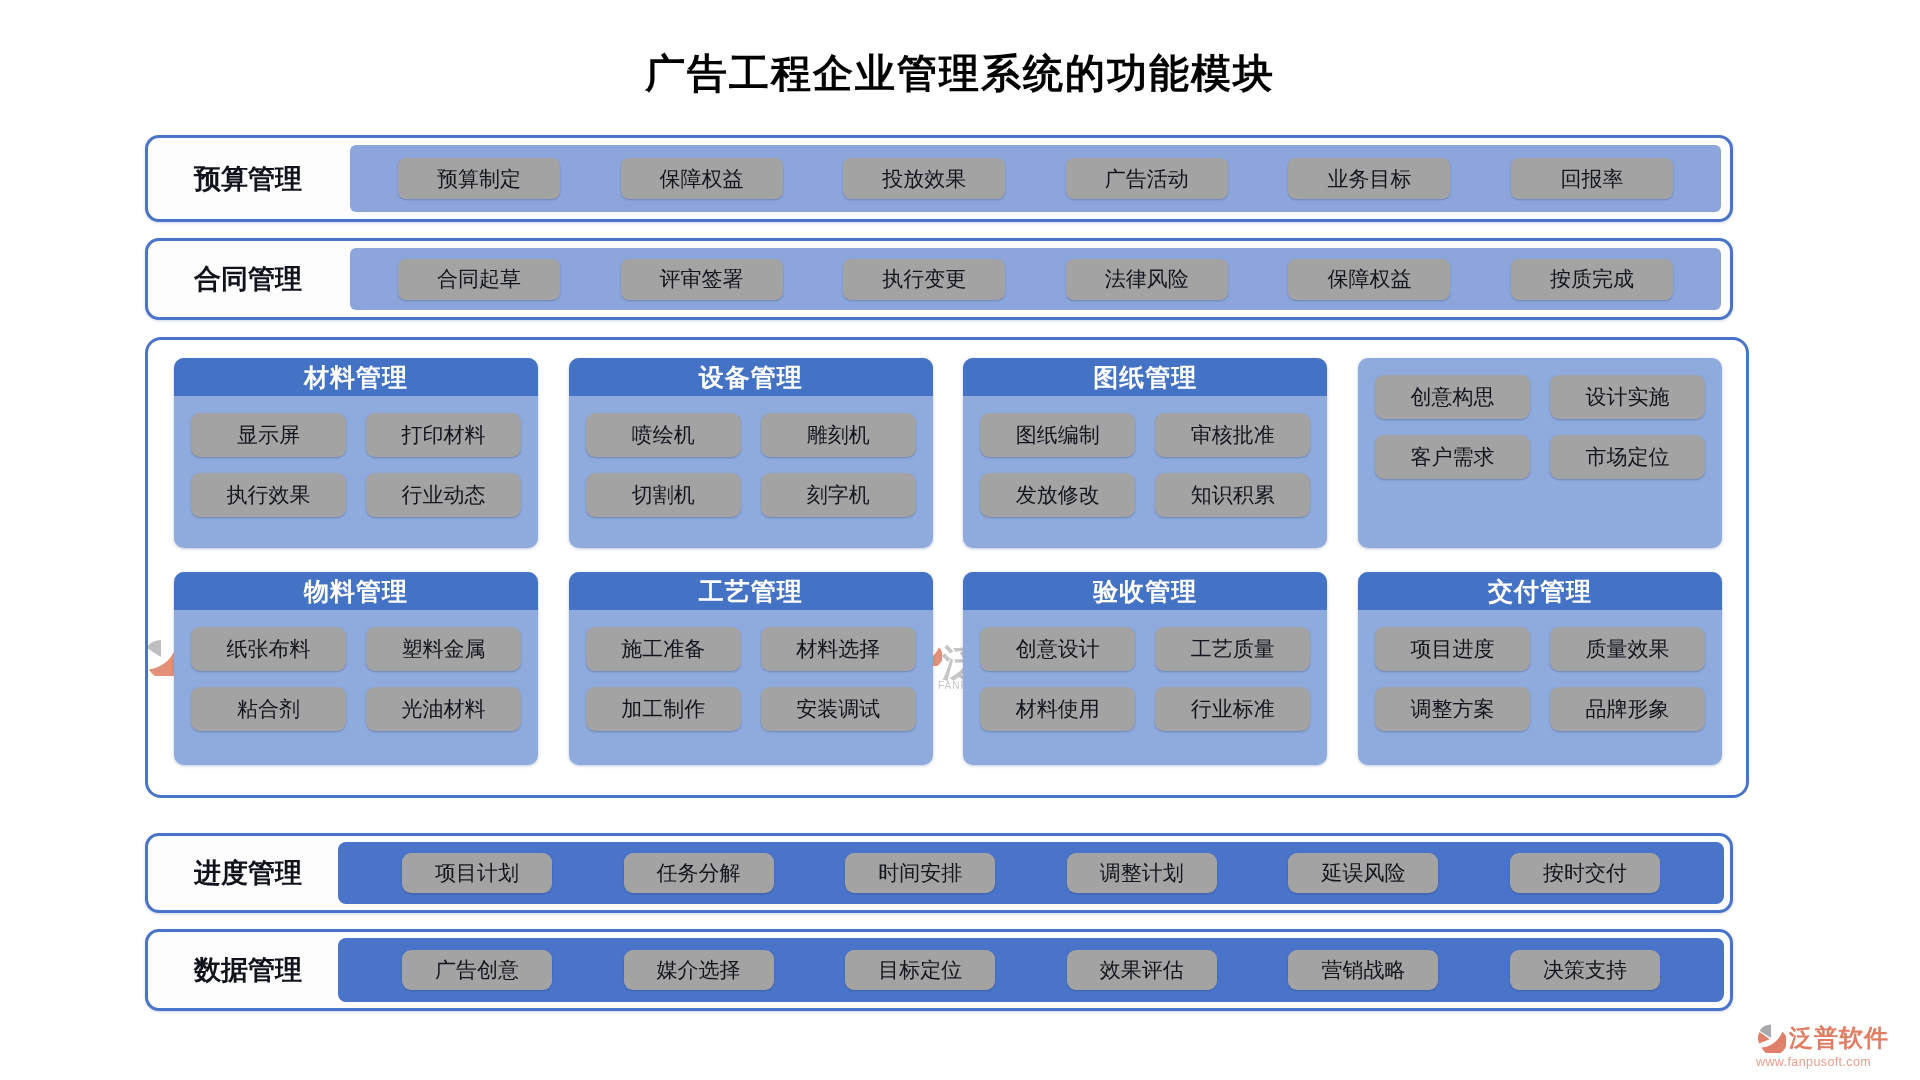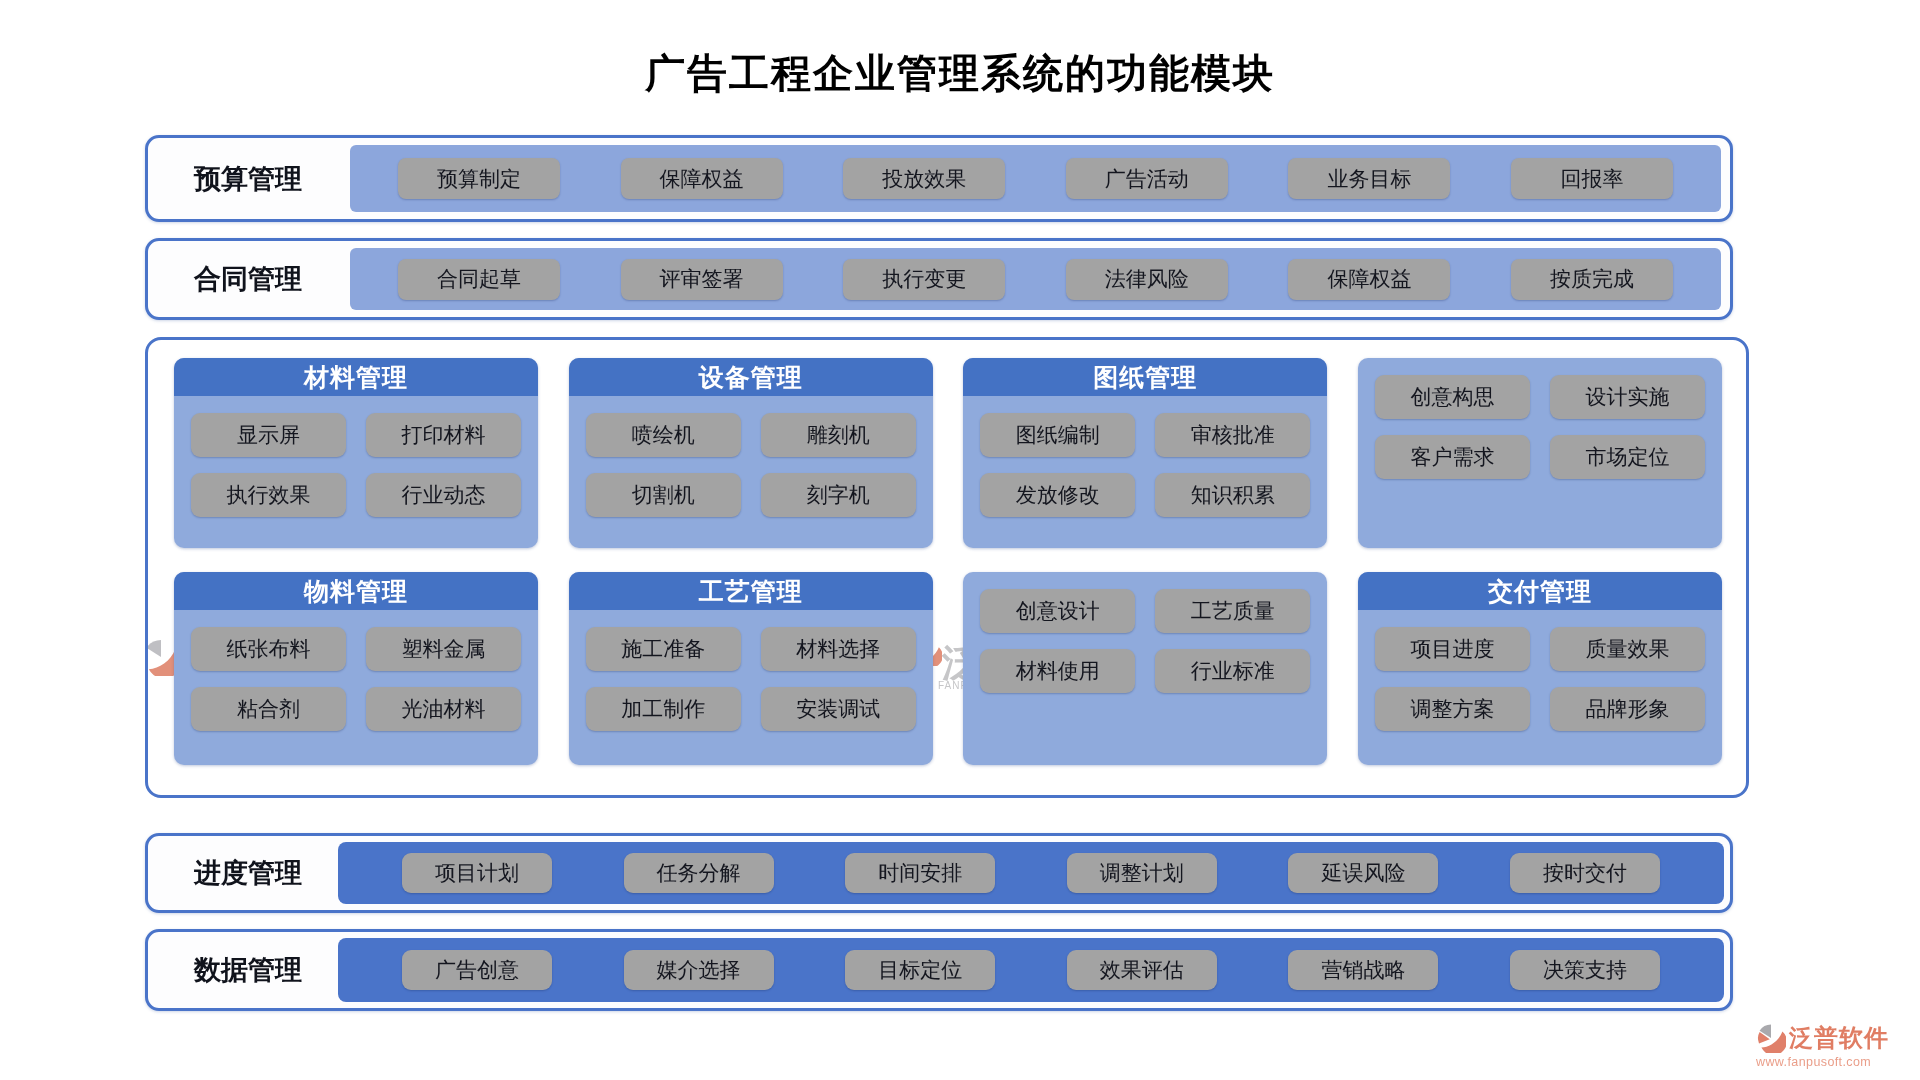--- a/index.html
+++ b/index.html
@@ -161,20 +161,21 @@
       <div class="card">
         <div class="card-header">工艺管理</div>
         <div class="card-body">
           <button class="pill">施工准备</button>
           <button class="pill">材料选择</button>
           <button class="pill">加工制作</button>
           <button class="pill">安装调试</button>
         </div>
       </div>
       <div class="card">
+        <div class="card-header">验收管理</div>
         <div class="card-body">
           <button class="pill">创意设计</button>
           <button class="pill">工艺质量</button>
           <button class="pill">材料使用</button>
           <button class="pill">行业标准</button>
         </div>
       </div>
       <div class="card">
         <div class="card-header">交付管理</div>
         <div class="card-body">

